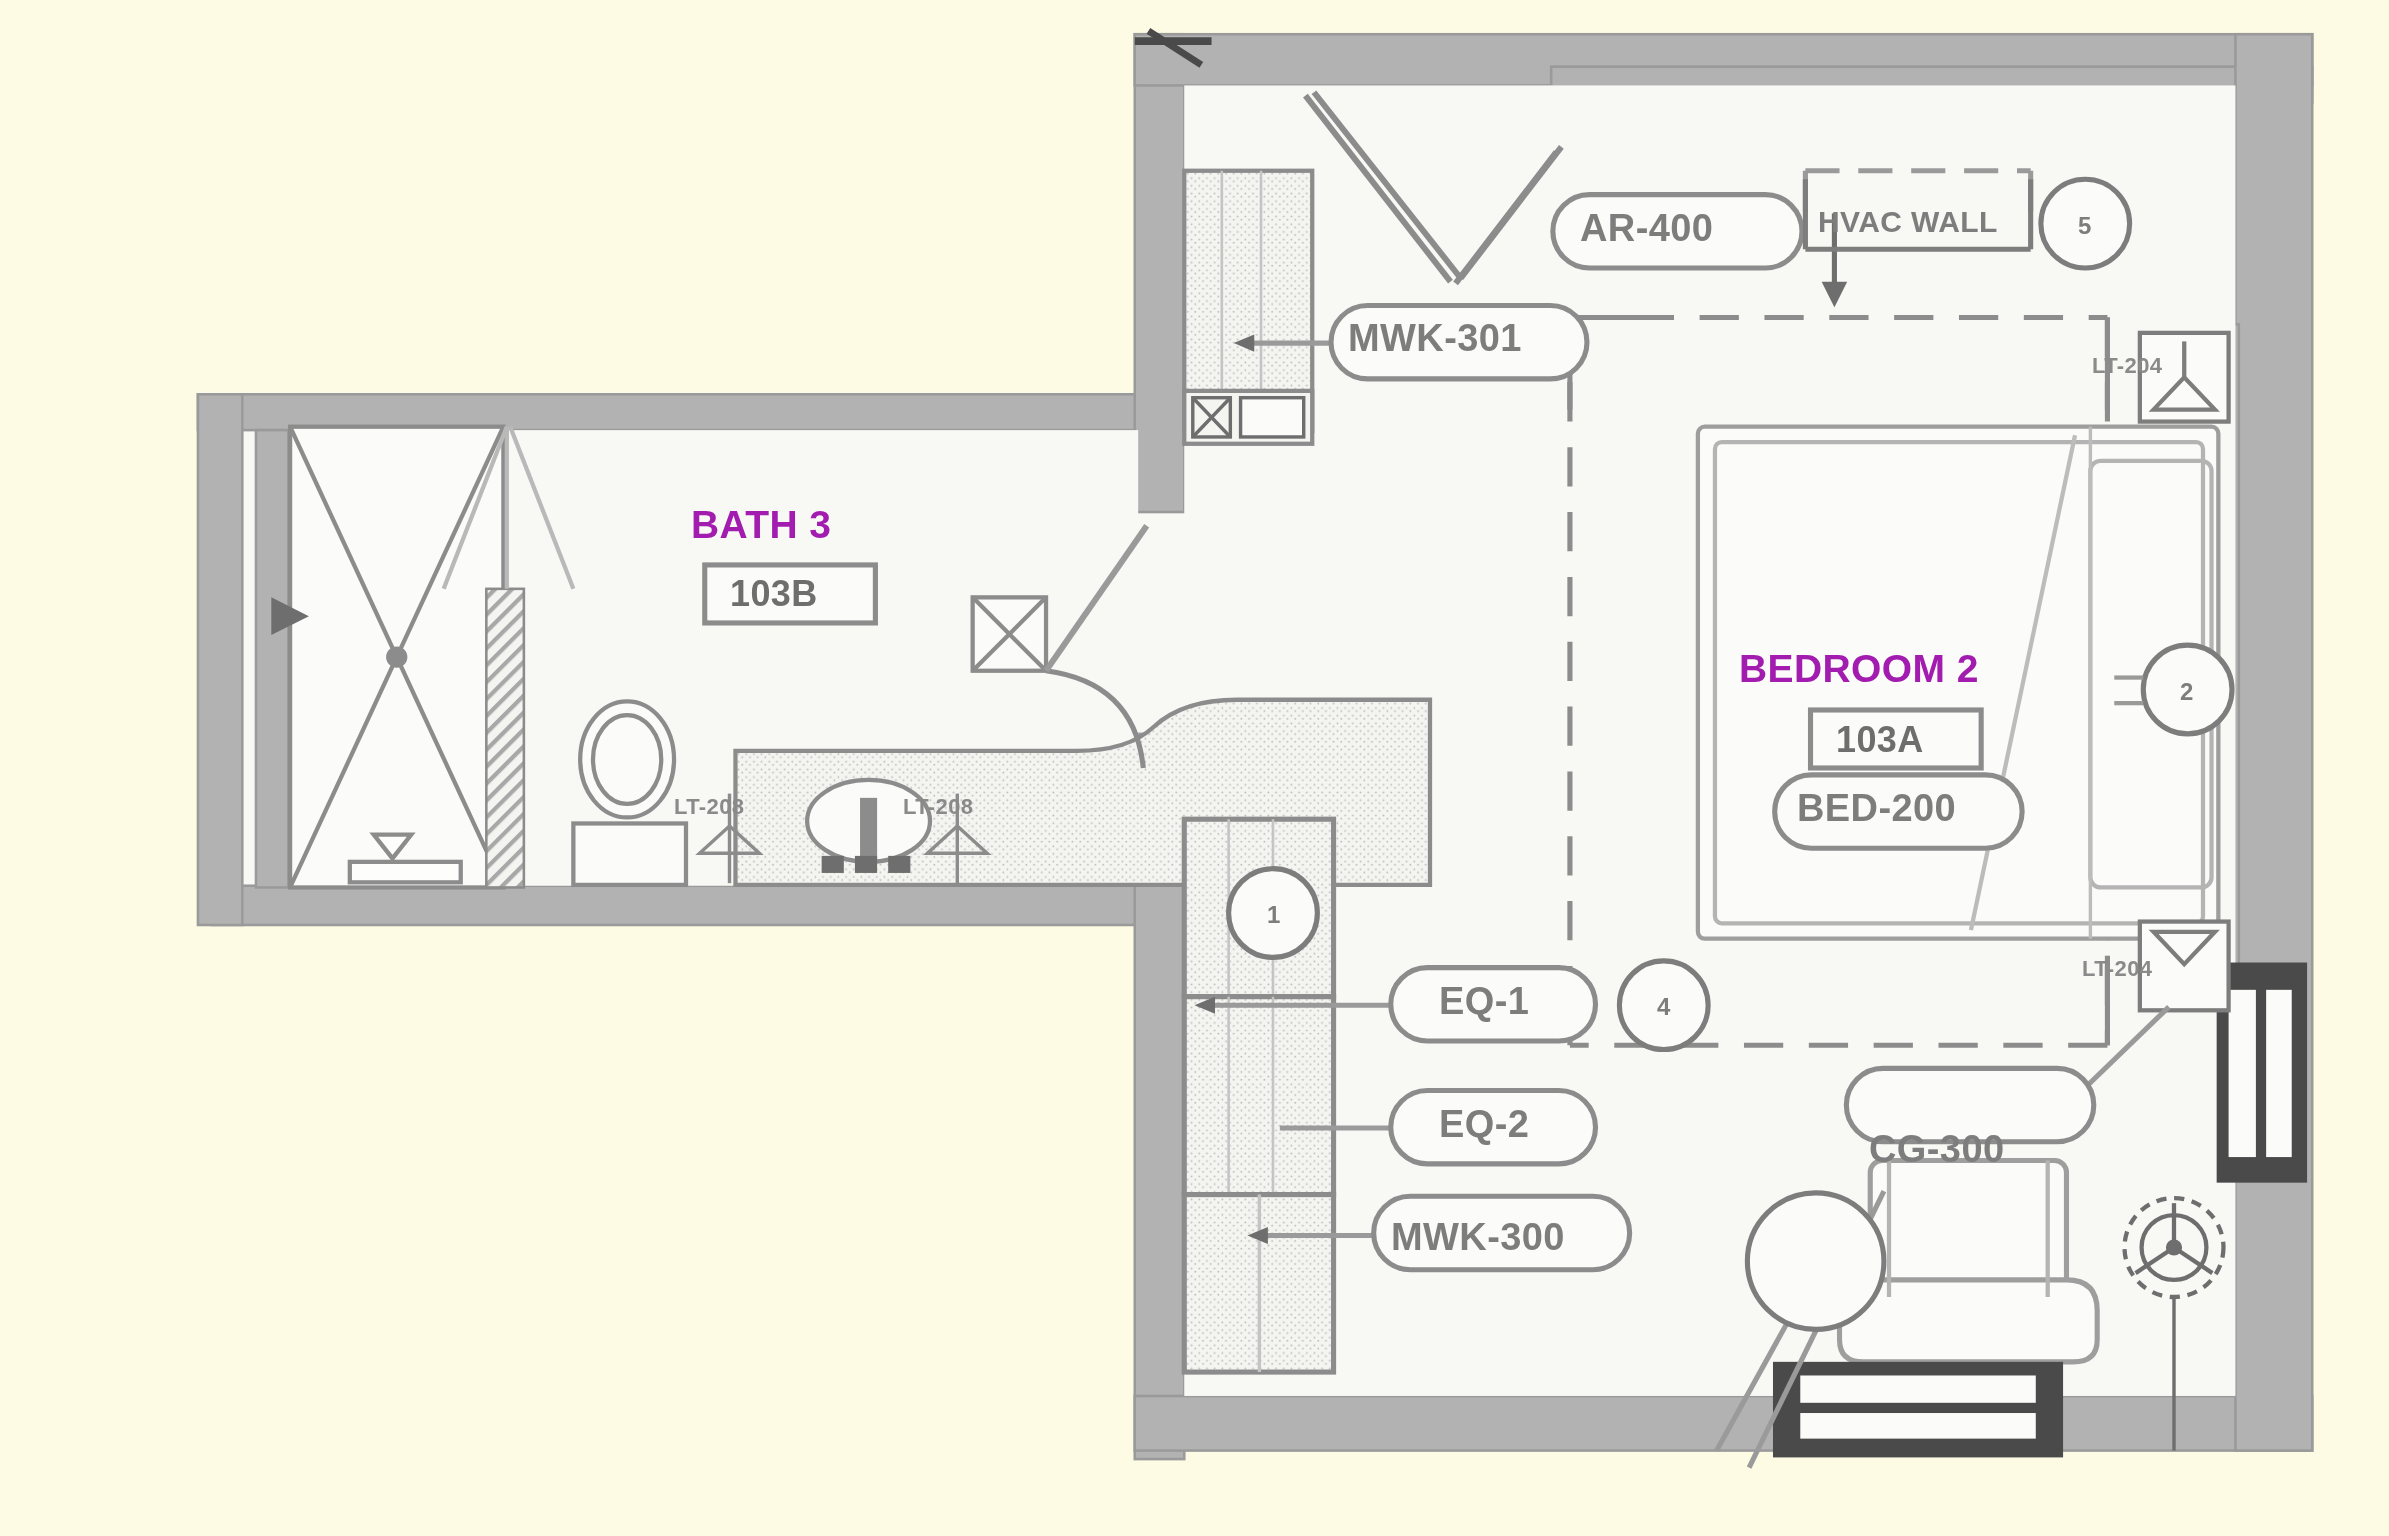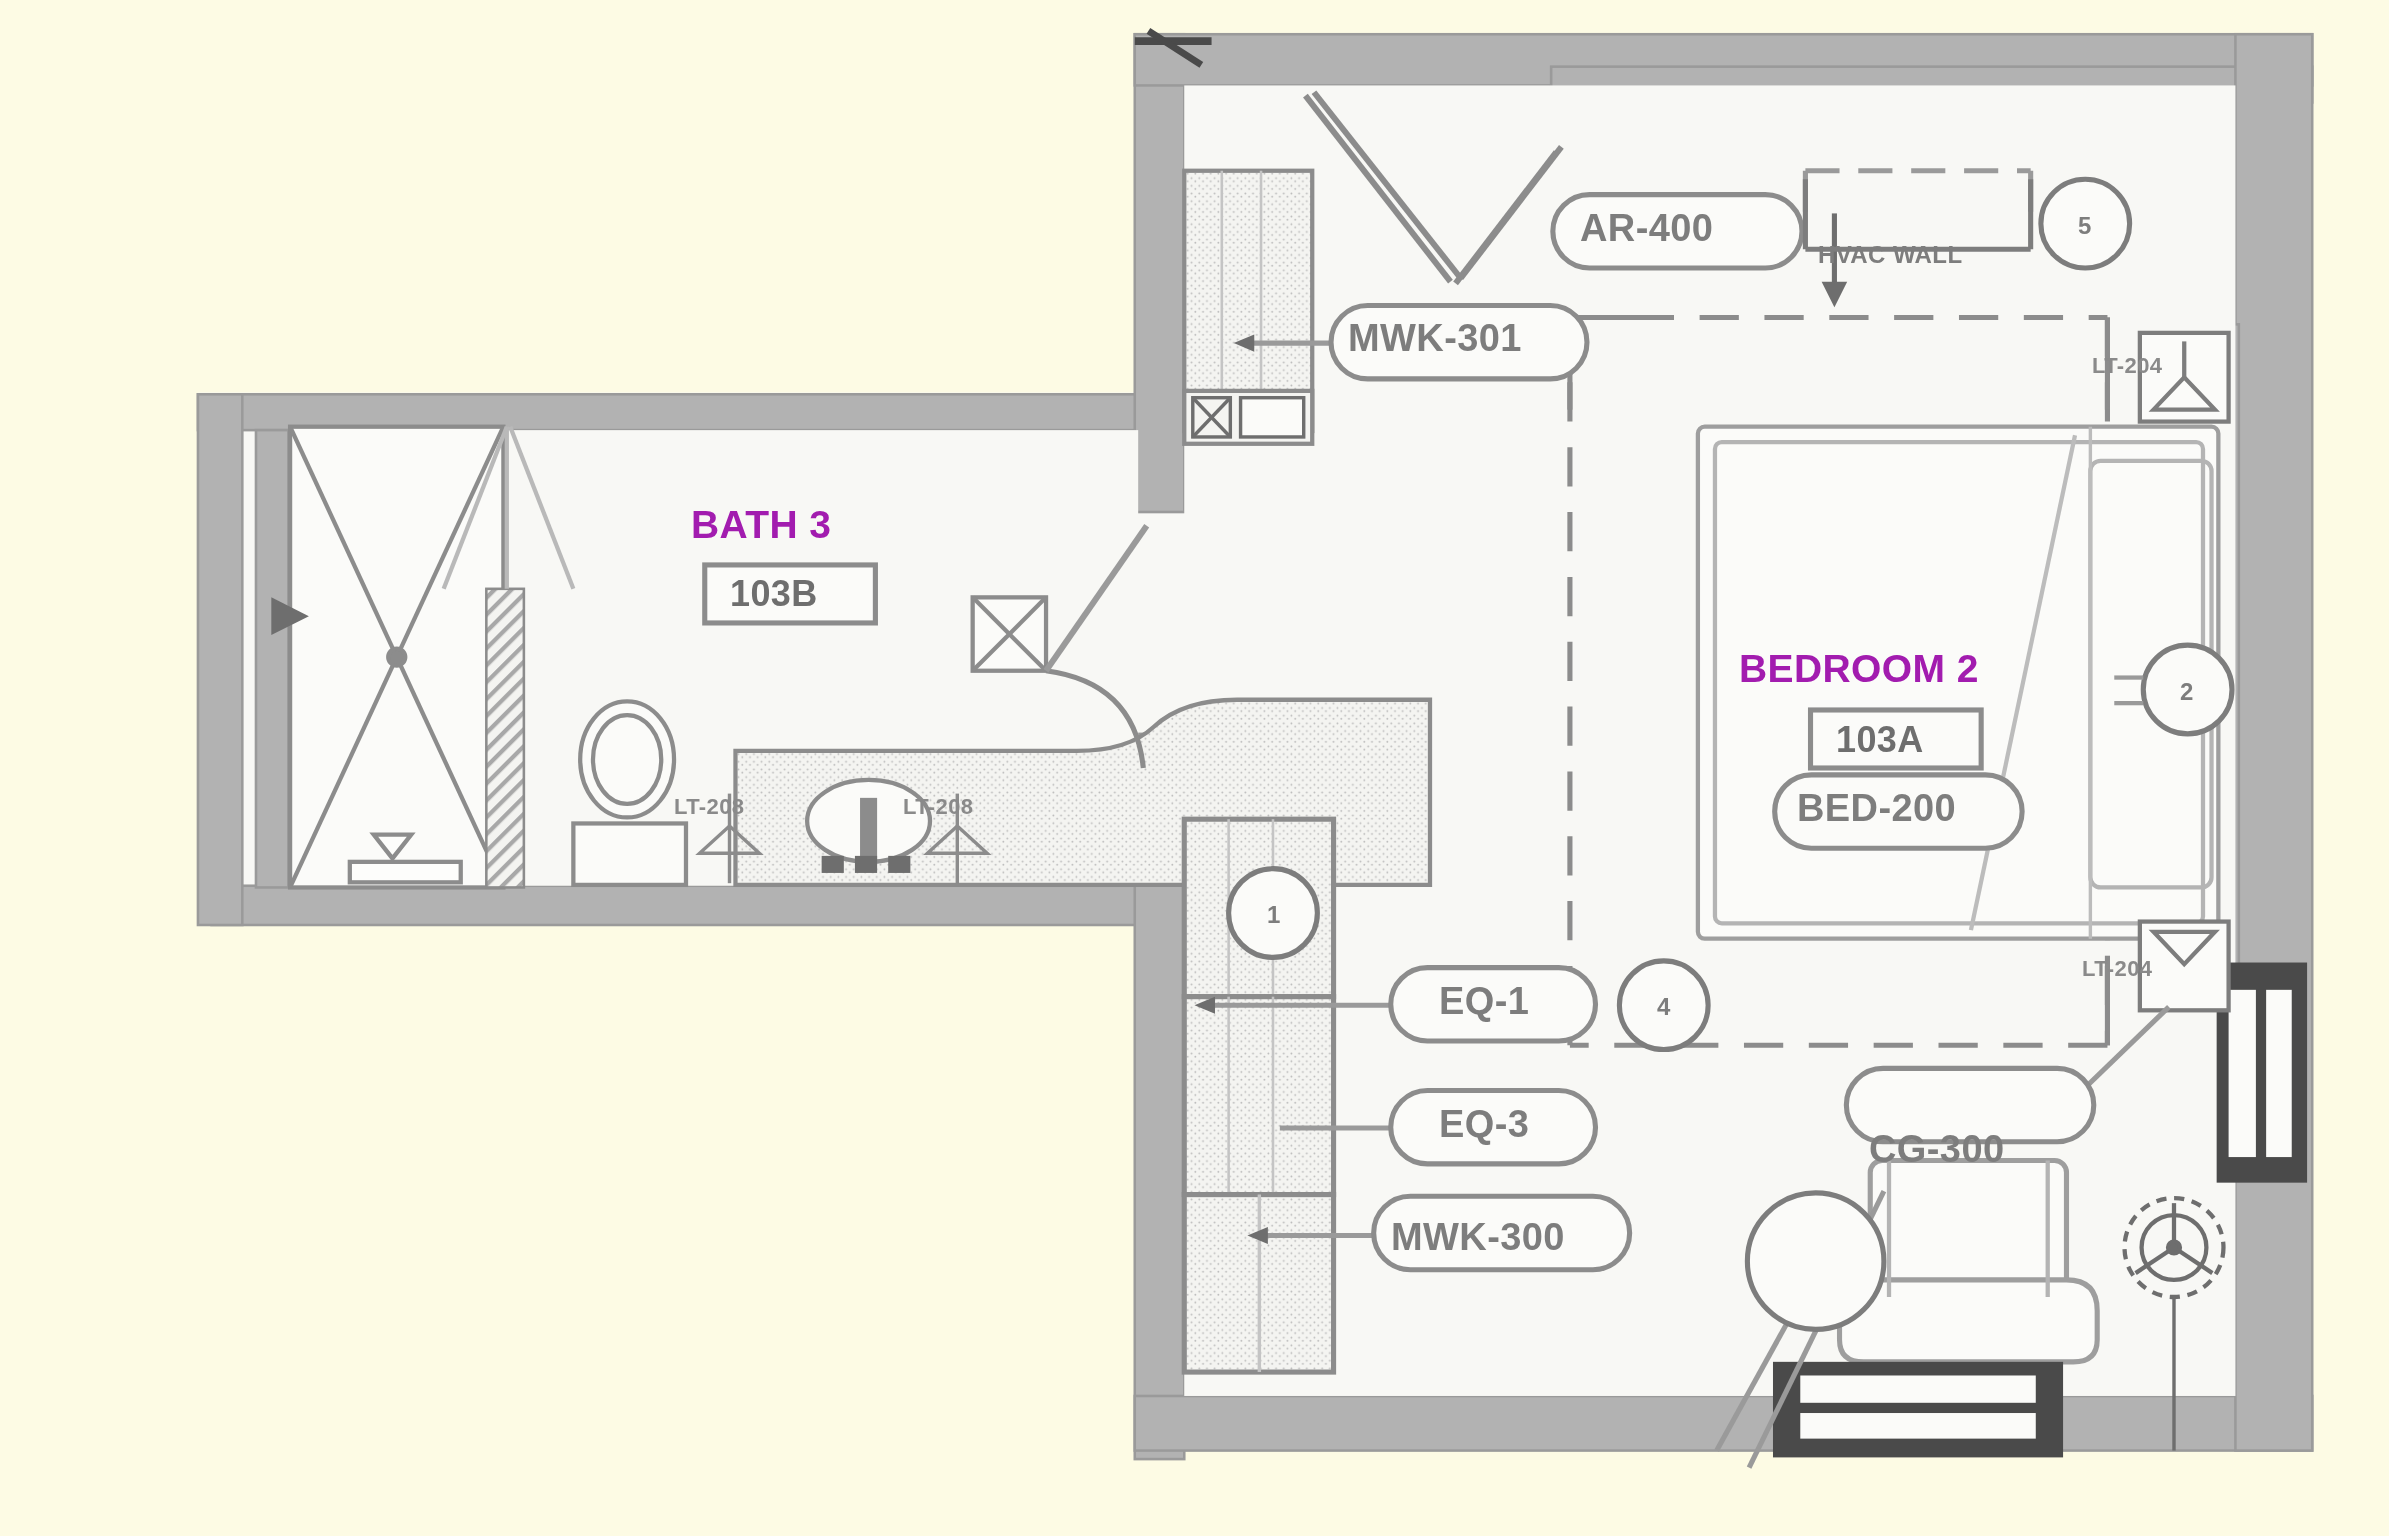--- a/index.html
+++ b/index.html
@@ -13,21 +13,21 @@
   #plan{position:absolute;left:0;top:0;width:2389px;height:1536px;}
 
   
   .txt{position:absolute;color:#6e6e6e;white-space:nowrap;
        font-family:"Liberation Sans",sans-serif;font-weight:bold;
        letter-spacing:0.4px;}
   .room-name{font-size:39px;color:#a21caf;}
   .room-num{font-size:36px;color:#6e6e6e;}
   .tag-txt{font-size:38px;color:#7d7d7d;}
   .small-tag{font-size:22px;color:#8a8a8a;font-weight:bold;}
-  .hvac-txt{font-size:24px;color:#7d7d7d;font-weight:bold;margin-top:36px;}
+  .hvac-txt{font-size:30px;color:#7d7d7d;font-weight:bold;}
   .bub{font-size:24px;color:#7d7d7d;font-weight:bold;}
 </style>
 </head>
 <body>
 
 <div id="stage">
 
 <svg id="plan" viewBox="0 0 2800 1800">
   <defs>
 
@@ -295,21 +295,21 @@
 
 <div class="txt room-name" style="left:691px;top:503px;">BATH 3</div>
 <div class="txt room-num" style="left:730px;top:573px;">103B</div>
 
 <div class="txt room-name" style="left:1739px;top:647px;">BEDROOM 2</div>
 <div class="txt room-num" style="left:1836px;top:719px;">103A</div>
 
 <div class="txt tag-txt" style="left:1580px;top:207px;">AR-400</div>
 <div class="txt tag-txt" style="left:1348px;top:317px;">MWK-301</div>
 <div class="txt tag-txt" style="left:1439px;top:980px;">EQ-1</div>
-<div class="txt tag-txt" style="left:1439px;top:1103px;">EQ-3</div>
+<div class="txt tag-txt" style="left:1439px;top:1103px;">EQ-2</div>
 <div class="txt tag-txt" style="left:1391px;top:1216px;">MWK-300</div>
 <div class="txt tag-txt" style="left:1869px;top:1080px;margin-top:48px;">CG-300</div>
 <div class="txt tag-txt" style="left:1797px;top:787px;">BED-200</div>
 
 <div class="txt hvac-txt" style="left:1818px;top:205px;">HVAC WALL</div>
 
 <div class="txt small-tag" style="left:674px;top:794px;">LT-208</div>
 <div class="txt small-tag" style="left:903px;top:794px;">LT-208</div>
 <div class="txt small-tag" style="left:2092px;top:353px;">LT-204</div>
 <div class="txt small-tag" style="left:2082px;top:956px;">LT-204</div>

